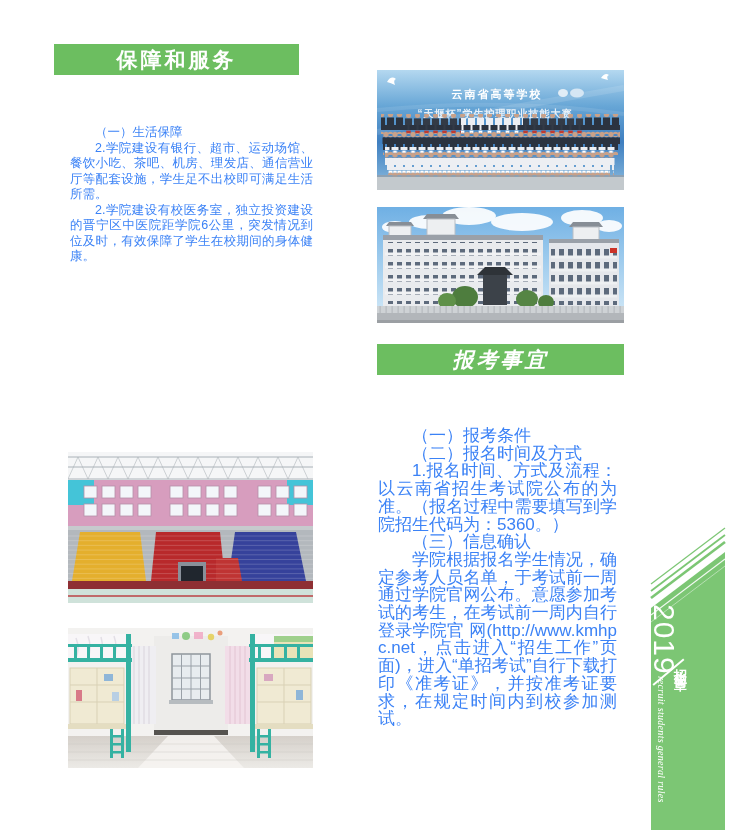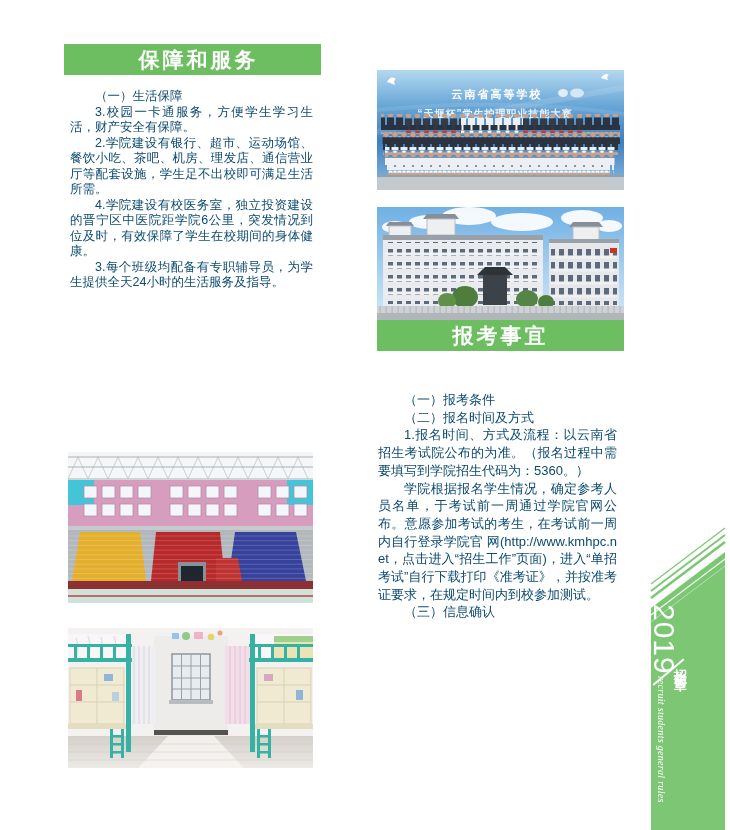--- a/index.html
+++ b/index.html
@@ -1,25 +1,25 @@
 <!DOCTYPE html>
 <html><head>
 <meta charset="utf-8">
 <style>
   html,body{margin:0;padding:0;background:#fff;}
   .page{position:relative;width:730px;height:830px;background:#ffffff;overflow:hidden;
         font-family:"Liberation Sans",sans-serif;}
   .sec-header{position:absolute;height:31px;background:#6cbe60;color:#ffffff;
         font-size:21px;font-weight:bold;letter-spacing:3px;text-align:center;line-height:31px;}
-  #hdr-left{left:64px;top:44px;width:245px;padding-left:12px;}
-  #hdr-right{left:377px;top:320px;width:247px;}
-  .textcol{position:absolute;color:#0c4a6e;text-align:justify;}
+  #hdr-left{left:54px;top:44px;width:245px;}
+  #hdr-right{left:377px;top:344px;width:247px;font-style:italic;}
+  .textcol{position:absolute;color:#3b82f6;text-align:justify;margin-top:36px;}
   .textcol p{margin:0;text-indent:2em;word-break:break-all;}
   #text-left{left:70px;top:89px;width:243px;font-size:12.5px;line-height:15.5px;}
-  #text-right{left:378px;top:391px;width:239px;font-size:13px;line-height:17.7px;}
+  #text-right{left:378px;top:391px;width:239px;font-size:17px;line-height:17.7px;}
   .photo{position:absolute;display:block;}
   #photo-group{left:377px;top:70px;}
   #photo-building{left:377px;top:207px;}
   #photo-gym{left:68px;top:452px;}
   #photo-dorm{left:68px;top:628px;}
   
   #banner{position:absolute;left:645px;top:518px;width:85px;height:312px;}
   #banner svg{position:absolute;left:0;top:0;}
   .b-year{position:absolute;left:2px;top:86px;writing-mode:vertical-rl;color:#fff;
         font-size:30px;letter-spacing:1px;font-weight:400;}
@@ -33,24 +33,22 @@
 </style>
 </head>
 <body>
 
 <div class="page">
 
   <div class="sec-header" id="hdr-left">保障和服务</div>
 
   <div class="textcol" id="text-left">
     <p>（一）生活保障</p>
-    <p>3.校园一卡通服务，方便学生学习生活，财产安全有保障。</p>
     <p>2.学院建设有银行、超市、运动场馆、餐饮小吃、茶吧、机房、理发店、通信营业厅等配套设施，学生足不出校即可满足生活所需。</p>
-    <p>4.学院建设有校医务室，独立投资建设的晋宁区中医院距学院6公里，突发情况到位及时，有效保障了学生在校期间的身体健康。</p>
-    <p>3.每个班级均配备有专职辅导员，为学生提供全天24小时的生活服务及指导。</p>
+    <p>2.学院建设有校医务室，独立投资建设的晋宁区中医院距学院6公里，突发情况到位及时，有效保障了学生在校期间的身体健康。</p>
   </div>
 
   <svg class="photo" id="photo-gym" width="245" height="151" viewBox="0 0 245 151">
     <rect width="245" height="151" fill="#f5f6f7"></rect>
     <g stroke="#aab2b8" stroke-width="1" fill="none">
       <path d="M0,5 H245 M0,15 H245 M0,27 H245"></path>
       <path stroke-width="0.7" opacity="0.8" d="M0,27 L10,5 L20,27 L30,5 L40,27 L50,5 L60,27 L70,5 L80,27 L90,5 L100,27 L110,5 L120,27 L130,5 L140,27 L150,5 L160,27 L170,5 L180,27 L190,5 L200,27 L210,5 L220,27 L230,5 L240,27"></path>
     </g>
     <rect x="0" y="28" width="245" height="49" fill="#d79dbe"></rect>
     <rect x="0" y="28" width="26" height="25" fill="#44c4d8"></rect>
@@ -291,22 +289,22 @@
     <rect x="0" y="106" width="247" height="10" fill="#b2b6ba"></rect>
     <rect x="0" y="113" width="247" height="3" fill="#9b9fa3"></rect>
   </svg>
 
   <div class="sec-header" id="hdr-right">报考事宜</div>
 
   <div class="textcol" id="text-right">
     <p>（一）报考条件</p>
     <p>（二）报名时间及方式</p>
     <p>1.报名时间、方式及流程：以云南省招生考试院公布的为准。（报名过程中需要填写到学院招生代码为：5360。）</p>
+    <p>（三）信息确认</p>
     <p>学院根据报名学生情况，确定参考人员名单，于考试前一周通过学院官网公布。意愿参加考试的考生，在考试前一周内自行登录学院官 网(http://www.kmhpc.net，点击进入“招生工作”页面)，进入“单招考试”自行下载打印《准考证》，并按准考证要求，在规定时间内到校参加测试。</p>
-    <p>（三）信息确认</p>
   </div>
 
   <div id="banner">
     <svg width="85" height="312" viewBox="0 0 85 312">
       <line x1="6" y1="66" x2="80" y2="10" stroke="#7cc674" stroke-width="1.2"></line>
       <line x1="6" y1="73" x2="80" y2="17" stroke="#7cc674" stroke-width="1.8"></line>
       <line x1="6" y1="80" x2="80" y2="24" stroke="#7cc674" stroke-width="2.6"></line>
       <polygon points="6,90 80,34 80,312 6,312" fill="#7cc674"></polygon>
       <line x1="6" y1="97" x2="80" y2="41" stroke="#ffffff" stroke-width="1.1" opacity="0.9"></line>
       <line x1="6" y1="104" x2="80" y2="48" stroke="#ffffff" stroke-width="0.8" opacity="0.55"></line>

